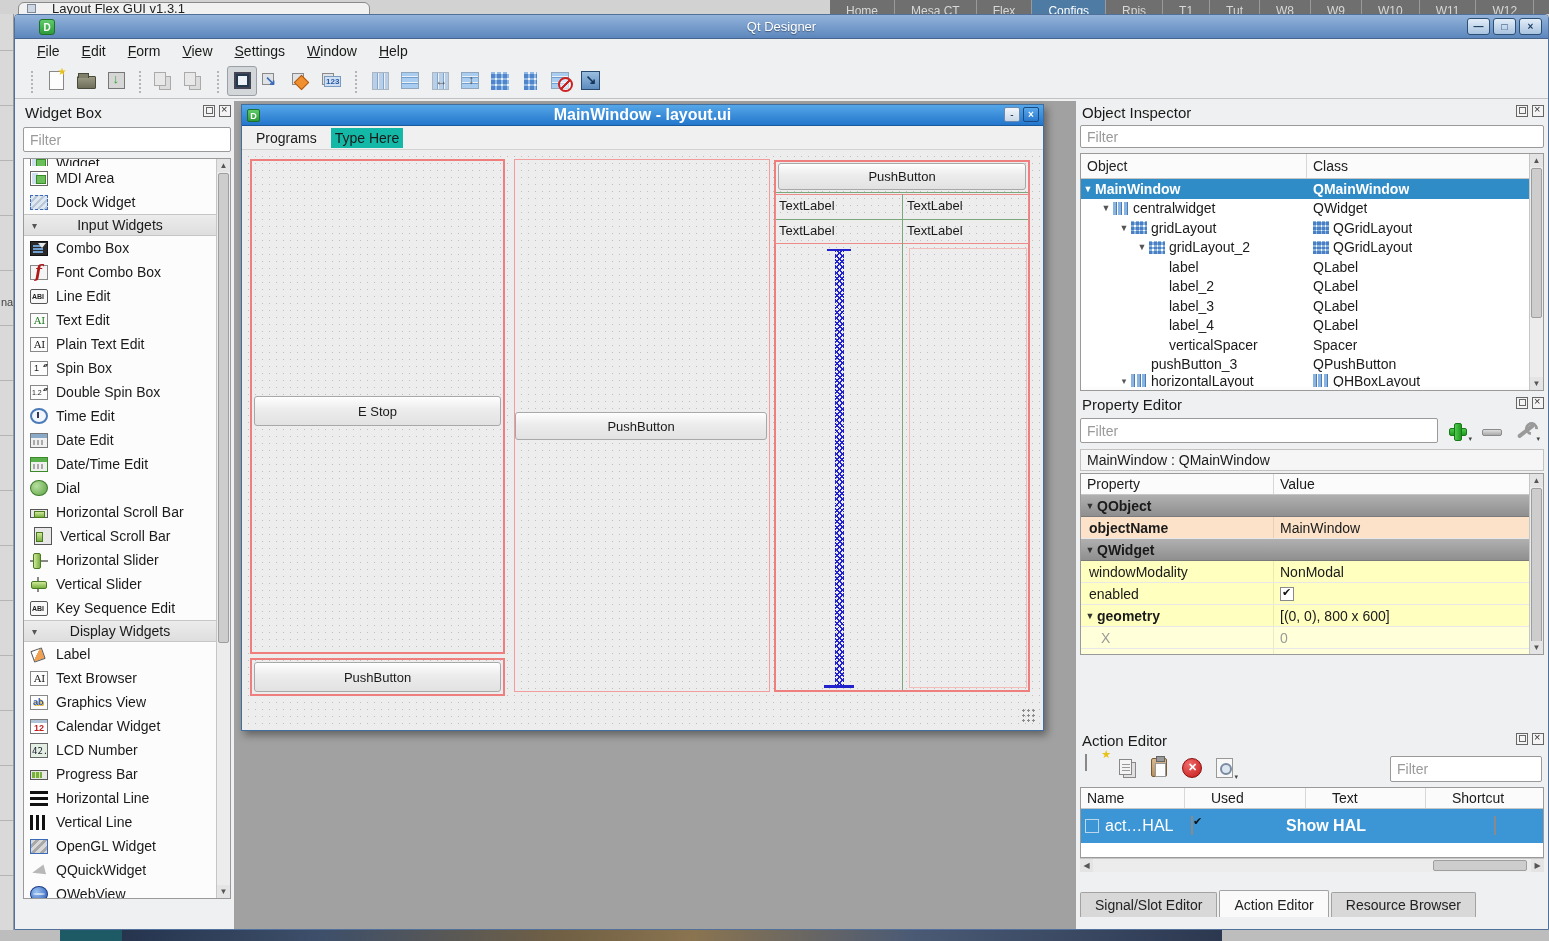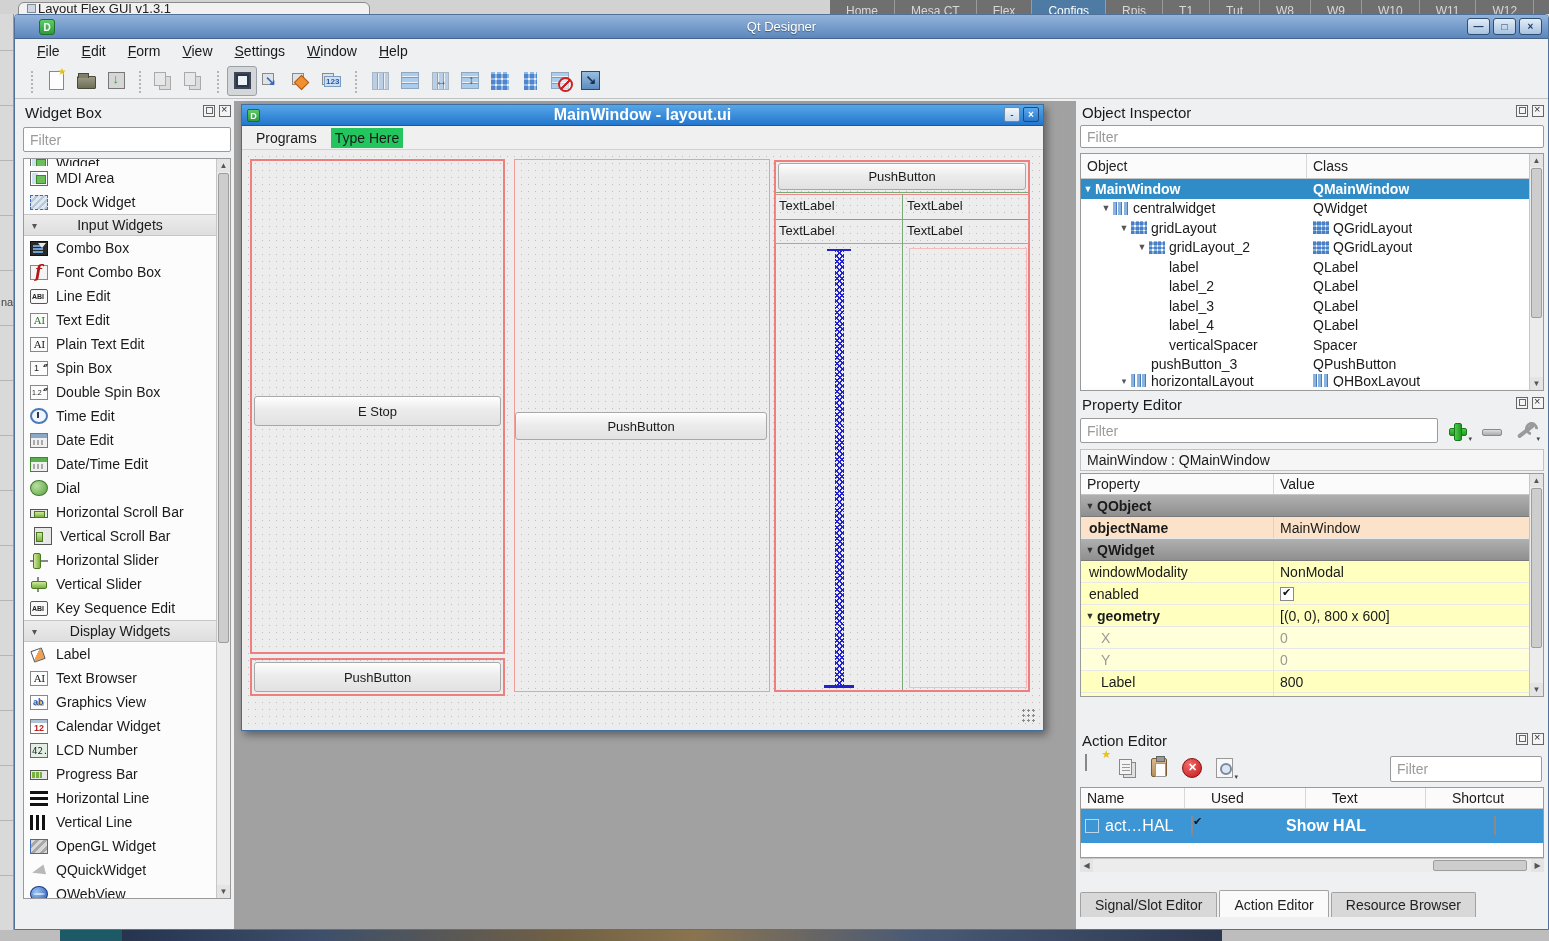--- a/index.html
+++ b/index.html
@@ -2,21 +2,21 @@
 <html><head>
 <meta charset="utf-8">
 <style>
   * { margin:0; padding:0; box-sizing:border-box; }
   html,body { width:1549px; height:941px; overflow:hidden; }
   body { font-family:"Liberation Sans", sans-serif; font-size:13px; color:#1a1a1a; background:#d6d6d6; }
   #root { position:relative; width:1549px; height:941px; background:#d6d6d6; overflow:hidden; }
 
   
   .top-strip { position:absolute; left:0; top:0; width:1549px; height:14px; background:#d2d2d2; overflow:hidden; z-index:1; }
-  .bg-tab { position:absolute; top:2px; height:20px; background:#f1f1f1; border:1px solid #8a8a8a; border-radius:6px 6px 0 0; display:flex; align-items:flex-start; padding:1px 10px 0 8px; gap:2px; }
+  .bg-tab { position:absolute; top:2px; height:20px; background:#f1f1f1; border:1px solid #8a8a8a; border-radius:6px 6px 0 0; display:flex; align-items:flex-start; padding:1px 10px 0 8px; gap:16px; }
   .bg-tab .t { font-size:13px; color:#222; margin-top:-3px; }
   .bg-tab1 { left:18px; width:352px; }
   .bg-tab2 { left:376px; width:380px; }
   .tabico { width:9px; height:9px; background:#cfd8e2; border:1px solid #7a8a9a; margin-top:0; }
   .reddot { width:9px; height:9px; background:#a01818; border-radius:50%; border:1px solid #600; }
   .dark-menu { position:absolute; left:830px; top:0; height:14px; right:0; background:#6f6f6f; display:flex; overflow:hidden; }
   .dark-menu .mi { flex:0 0 auto; color:#d8d8d8; font-size:12px; line-height:22px; margin-top:-8px; padding:8px 16px 0 16px; border-right:1px solid #9a9a9a; height:22px; }
   .dark-menu .mi.active { background:#4d7ba3; color:#fff; }
   .left-sliver { position:absolute; left:0; top:14px; width:14px; height:916px; background:repeating-linear-gradient(0deg,#d9d9d9 0 54px,#b5b5b5 54px 55px); border-right:1px solid #9a9a9a; z-index:1; }
   .left-na { position:absolute; left:1px; top:296px; font-size:11px; color:#444; z-index:2; }
@@ -153,21 +153,21 @@
   #dwin { position:absolute; left:7px; top:3px; width:803px; height:627px; background:#ececec; border:1px solid #3f6ea0; box-shadow:3px 4px 8px rgba(0,0,0,.4); }
   #dwin .dtitle { height:21px; background:linear-gradient(#56a7e8,#2376cc); display:flex; align-items:center; position:relative; border-bottom:1px solid #1a5a9a; }
   #dwin .dicon { width:13px; height:13px; background:linear-gradient(#5fcb6a,#2f9a3c); border:1px solid #1d7028; border-radius:2px; color:#fff; font-size:9px; font-weight:bold; text-align:center; line-height:12px; margin-left:5px; }
   #dwin .dtext { position:absolute; left:0; right:0; text-align:center; color:#fff; font-weight:bold; font-size:16px; }
   .dbtns { position:absolute; right:4px; top:2px; display:flex; gap:3px; }
   .dbtn { width:16px; height:15px; border-radius:2px; font-size:10px; text-align:center; line-height:13px; }
   .dbtn.min { background:linear-gradient(#f2f6fa,#c9d8e8); border:1px solid #6a8ab0; color:#224; }
   .dbtn.cls { background:linear-gradient(#5aa8ec,#2a78cc); border:1px solid #1a4a80; color:#fff; font-weight:bold; }
   #dmenu { height:24px; background:#f0f0f0; border-bottom:1px solid #d2d2d2; display:flex; align-items:center; padding-left:10px; gap:10px; font-size:14px; }
   #dmenu .dmi { padding:2px 4px; }
-  #dmenu .dmi.hl { background:#22c55e; }
+  #dmenu .dmi.hl { background:#14b8a6; }
   #dform { position:absolute; left:0; top:45px; right:0; bottom:0; background:#ededed;
      background-image:radial-gradient(#bfbfbf 0.9px,transparent 1px); background-size:7px 7px; background-position:3px 3px; }
   .redcell { position:absolute; border:2px solid #ef7e7e; }
   .pinkcell { position:absolute; border:1px solid #f29c9c; }
   .qbtn { position:absolute; background:linear-gradient(#fefefe,#ececec 45%,#e2e2e2); border:1px solid #a8a8a8; border-radius:3px; text-align:center; font-size:13px; color:#1a1a1a; display:flex; align-items:center; justify-content:center; box-shadow:0 1px 0 rgba(255,255,255,.8) inset; }
   .gline-h { position:absolute; height:0; border-top:1px solid #7aa87a; }
   .gline-v { position:absolute; width:0; border-left:1px solid #7aa87a; }
   .redline { position:absolute; border:1px solid #ef8a8a; }
   .tlabel { position:absolute; font-size:13px; color:#1a1a1a; }
   .spacer-zig { position:absolute; width:9px; background:
@@ -197,21 +197,21 @@
   #propedit { left:1063px; top:378px; width:468px; height:336px; }
   .pe-toolrow { display:flex; align-items:center; gap:6px; padding:3px 2px 6px 2px; }
   .pe-btn { width:28px; height:24px; position:relative; display:flex; align-items:center; justify-content:center; }
   .pe-plus::before { content:""; position:absolute; left:5px; top:9px; width:16px; height:6px; background:linear-gradient(#4ecb4e,#1f9a1f); border:1px solid #187a18; border-radius:2px; }
   .pe-plus::after { content:""; position:absolute; left:10px; top:4px; width:6px; height:16px; background:linear-gradient(90deg,#4ecb4e,#1f9a1f); border:1px solid #187a18; border-radius:2px; }
   .pe-minus::before { content:""; position:absolute; left:4px; top:10px; width:18px; height:5px; background:linear-gradient(#dedede,#aaa); border:1px solid #8a8a8a; border-radius:2px; }
   .pe-wrench::before { content:""; position:absolute; left:4px; top:10px; width:20px; height:4px; background:#9a9a9a; border-radius:2px; transform:rotate(-38deg); }
   .pe-wrench::after { content:""; position:absolute; right:2px; top:3px; width:7px; height:7px; border:3px solid #9a9a9a; border-radius:50%; border-bottom-color:transparent; transform:rotate(-38deg); }
   .mini-caret { position:absolute; right:0px; bottom:0px; font-size:7px; color:#444; }
   .pe-selbar { margin:0 2px; height:22px; border:1px solid #c2c2c2; background:#f6f6f6; font-size:14px; padding:2px 6px; }
-  .pe-table { margin:2px 2px 0 2px; border:1px solid #9a9a9a; background:#14532d; position:relative; height:224px; overflow:hidden; }
+  .pe-table { margin:2px 2px 0 2px; border:1px solid #9a9a9a; background:#14532d; position:relative; height:182px; overflow:hidden; }
   .pe-head { height:21px; display:flex; border-bottom:1px solid #c6c6c6; background:#fbfbfb; font-size:14px; }
   .pe-head .hc { padding:2px 6px; }
   .pe-head .hc.c1 { width:193px; border-right:1px solid #d8d8d8; }
   .prow { height:22px; display:flex; font-size:14px; align-items:center; border-bottom:1px solid #e8e8e8; }
   .prow .pc { width:193px; flex:0 0 193px; padding-left:8px; display:flex; align-items:center; height:100%; border-right:1px solid rgba(0,0,0,.08); }
   .prow .vc { flex:1; padding-left:6px; display:flex; align-items:center; height:100%; }
   .prow.section { background:linear-gradient(#b0b0b0,#8f8f8f); font-weight:bold; border-bottom:1px solid #7a7a7a; }
   .prow.section .pc { border-right:none; }
   .prow.peach { background:#fbe2c8;justify-content:flex-end; }
   .prow.yellow { background:#ffffc0; }

